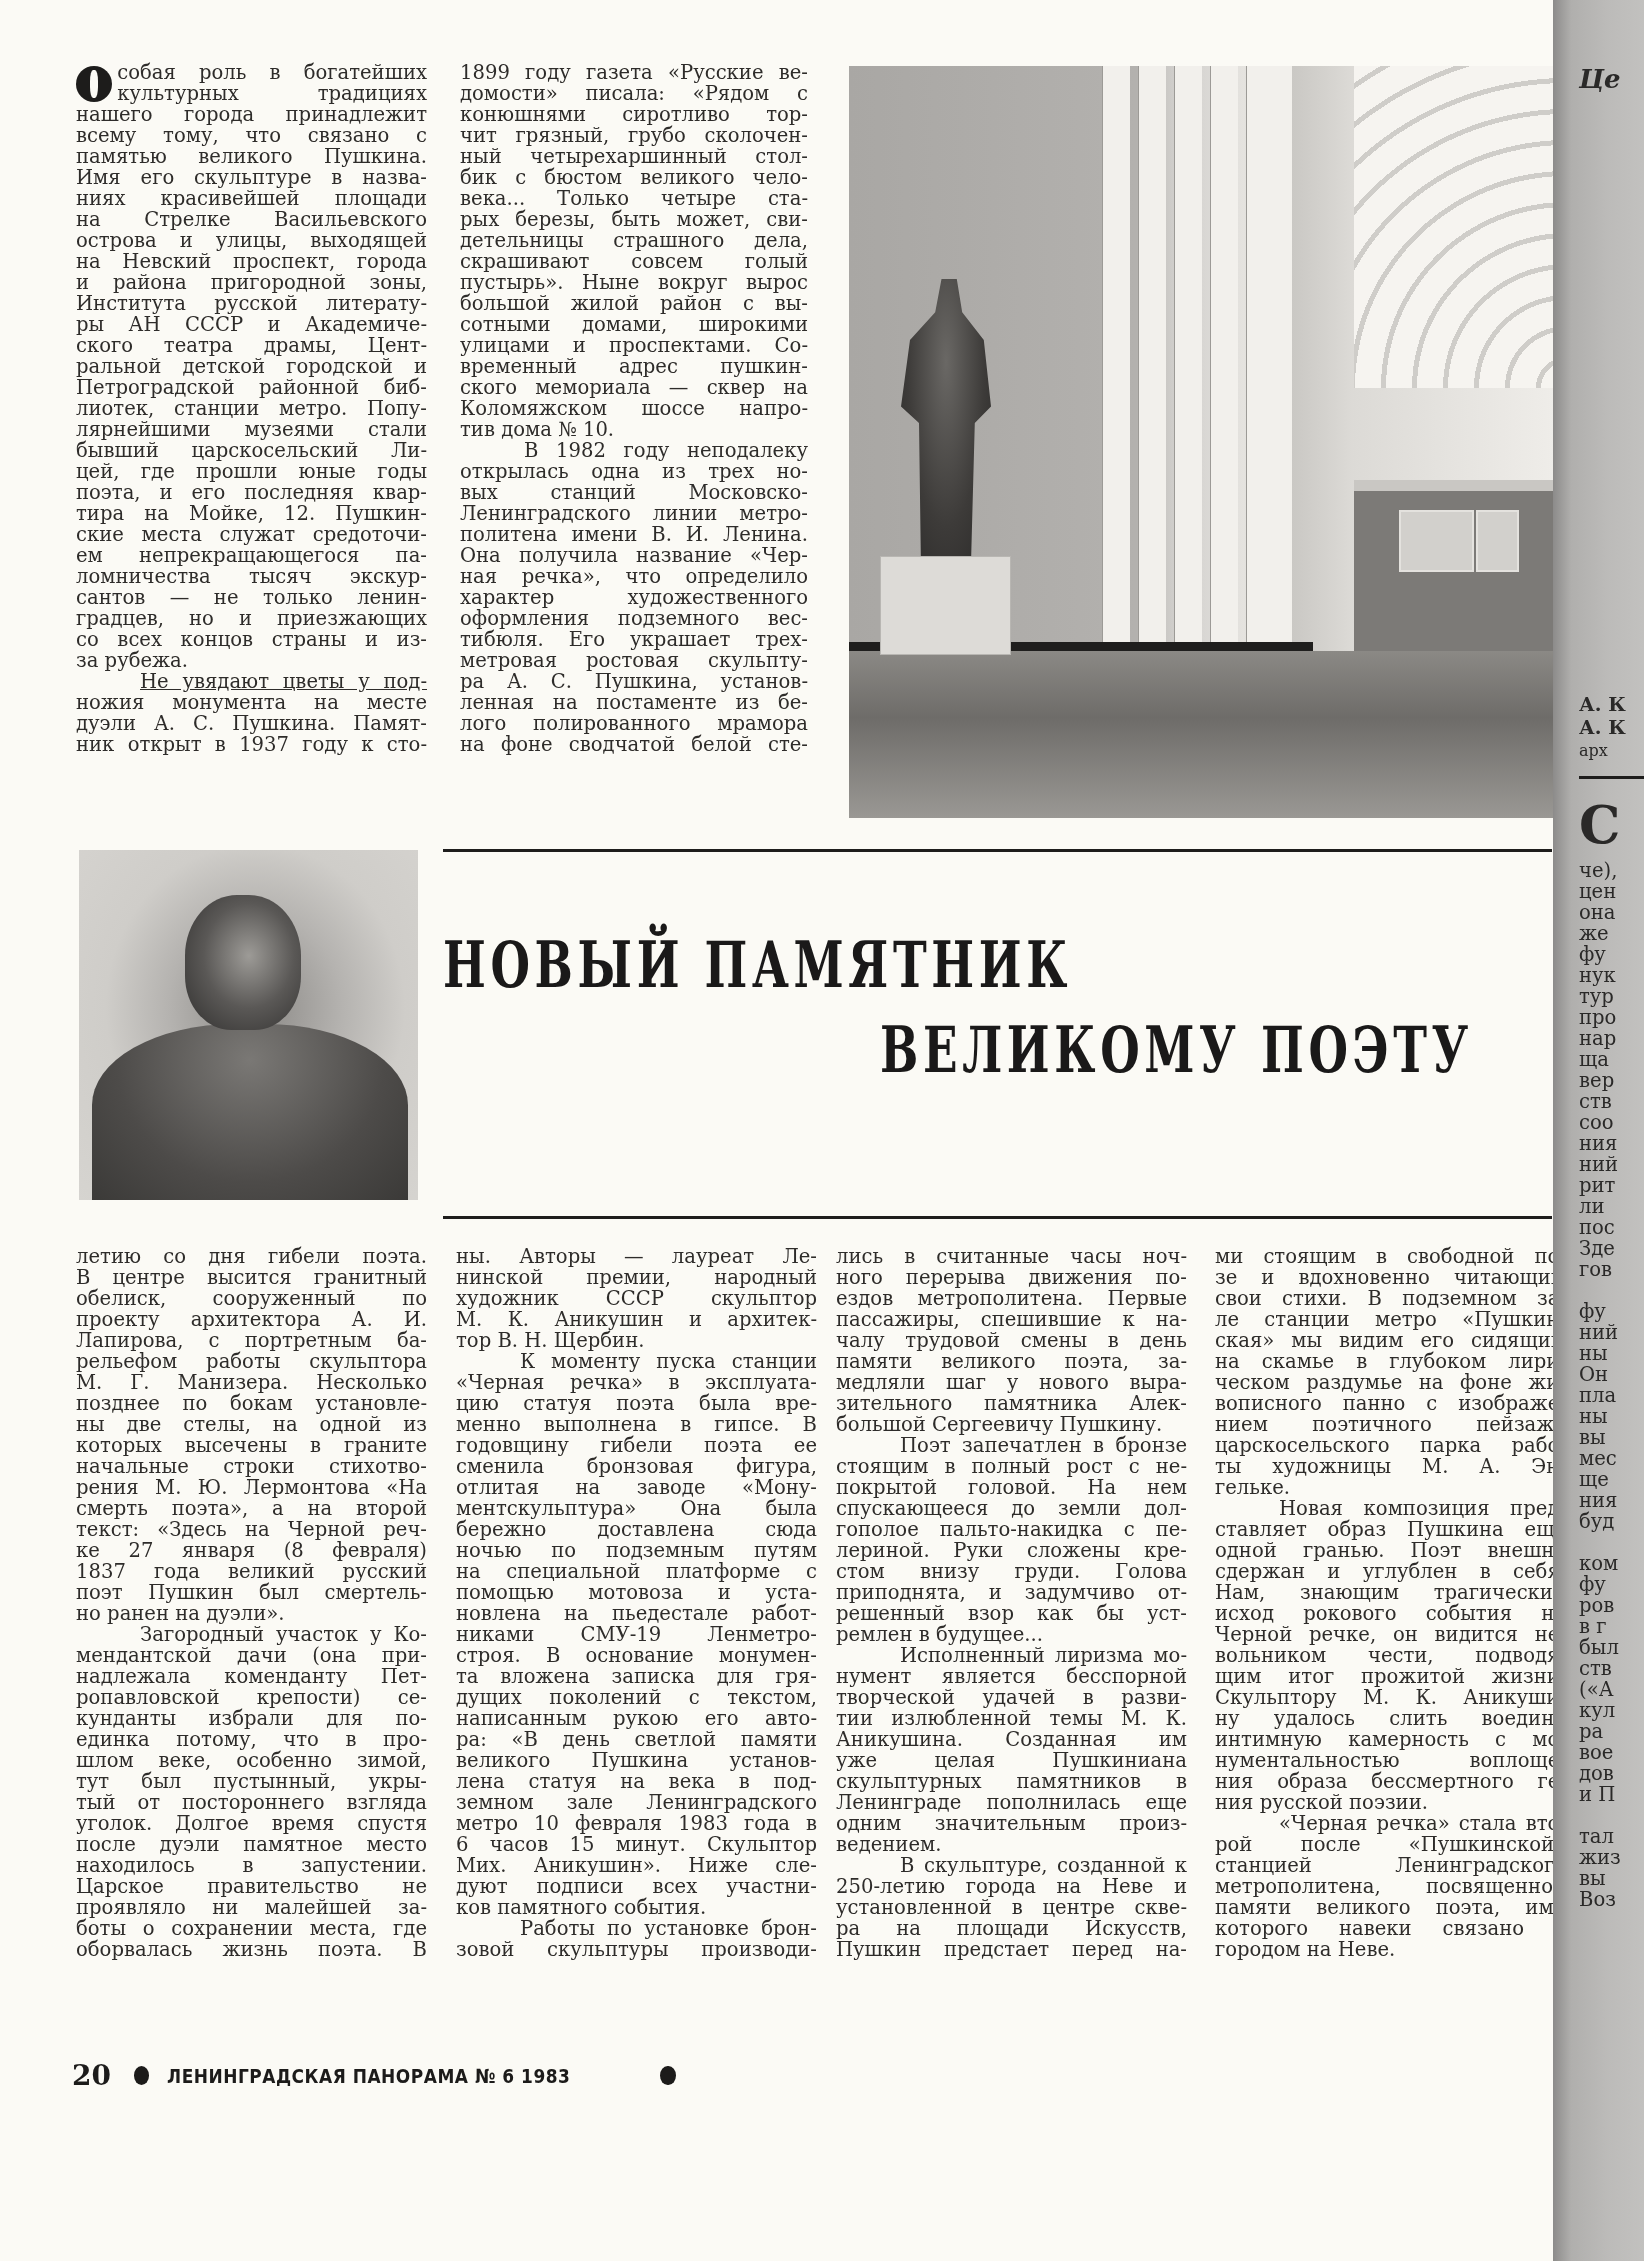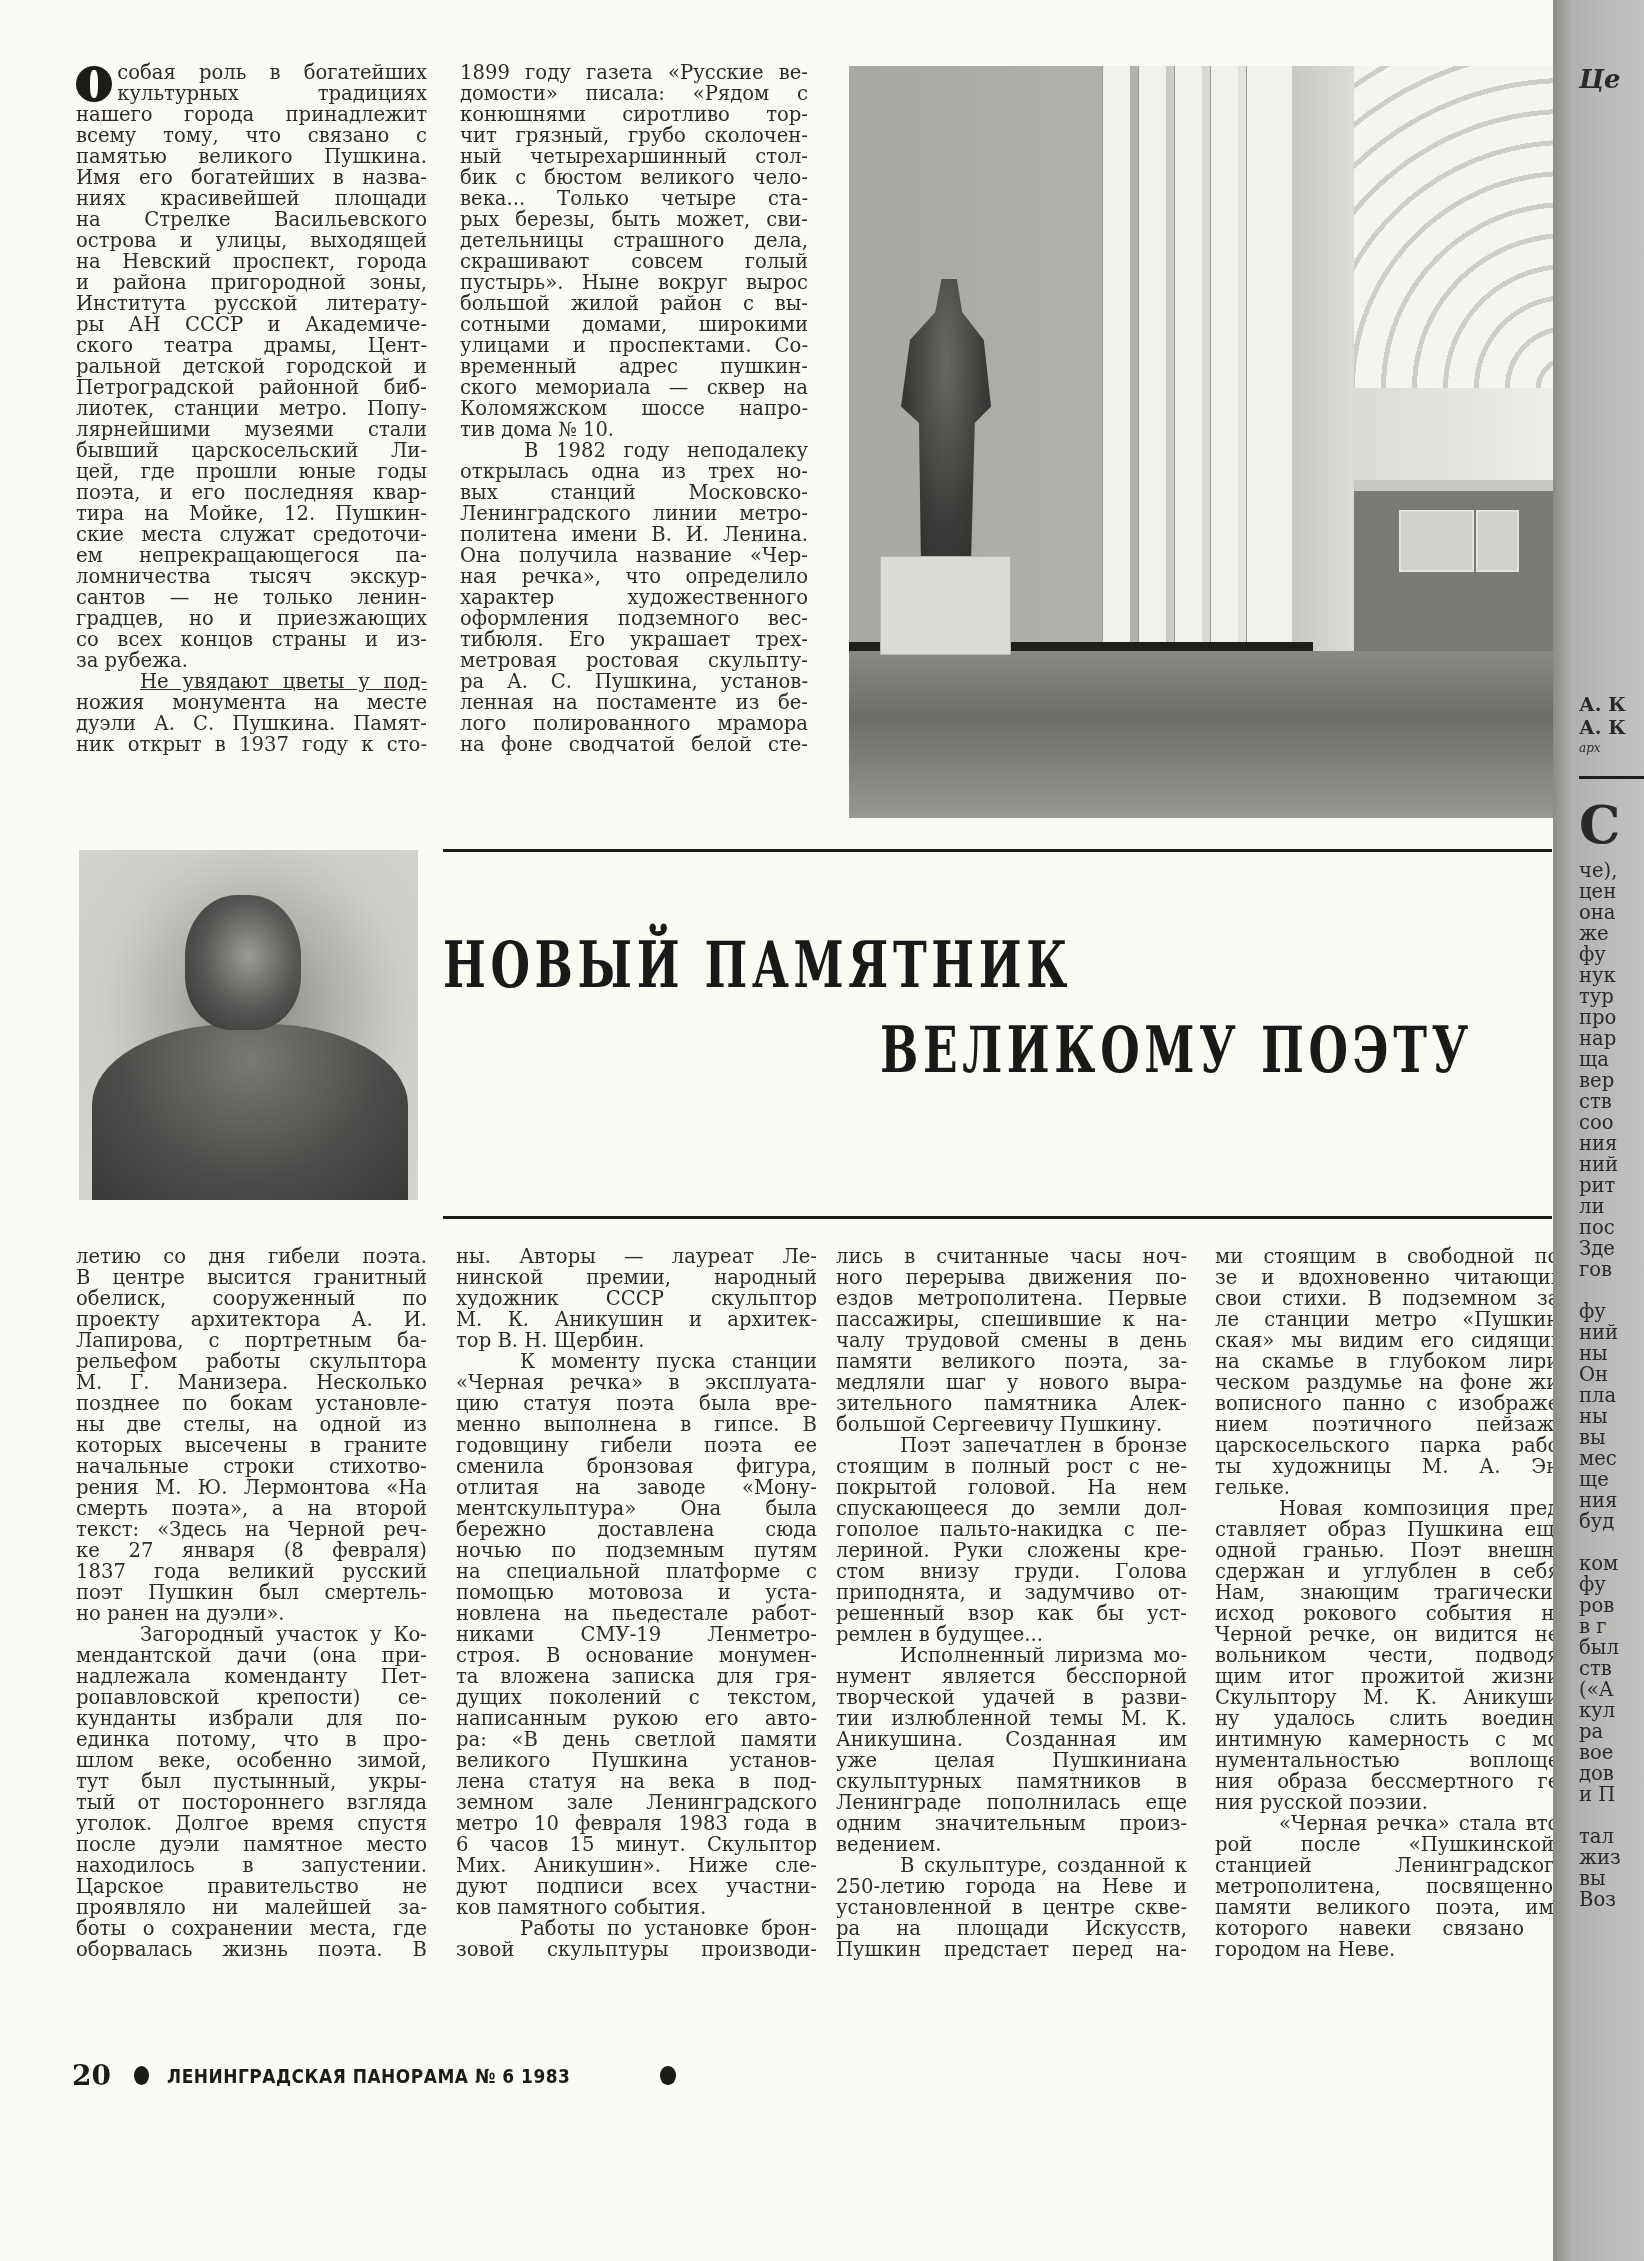--- a/index.html
+++ b/index.html
@@ -88,21 +88,21 @@
 <body>
 
 <div class="col" id="top-col-1" style="left:76px; top:62px; width:351px;">
   <span class="dropcap"></span>
   <div class="lines">
       <span class="line">собая роль в богатейших</span>
       <span class="line">культурных традициях</span>
       <span class="line">нашего города принадлежит</span>
       <span class="line">всему тому, что связано с</span>
       <span class="line">памятью великого Пушкина.</span>
-      <span class="line">Имя его богатейших в назва-</span>
+      <span class="line">Имя его скульптуре в назва-</span>
       <span class="line">ниях красивейшей площади</span>
       <span class="line">на Стрелке Васильевского</span>
       <span class="line">острова и улицы, выходящей</span>
       <span class="line">на Невский проспект, города</span>
       <span class="line">и района пригородной зоны,</span>
       <span class="line">Института русской литерату-</span>
       <span class="line">ры АН СССР и Академиче-</span>
       <span class="line">ского театра драмы, Цент-</span>
       <span class="line">ральной детской городской и</span>
       <span class="line">Петроградской районной биб-</span>
@@ -349,21 +349,21 @@
   <span class="pageno">20</span>
   <span class="dot"></span>
   <span class="mag">ЛЕНИНГРАДСКАЯ ПАНОРАМА № 6 1983</span>
   <span class="dot"></span>
 </div>
 
 <div id="next-page">
   <div class="frag" style="top:64px; font-size:26px; font-style:italic; font-weight:bold;">Це</div>
   <div class="frag" style="top:693px; font-size:19.3px; font-weight:bold;">А. К</div>
   <div class="frag" style="top:716px; font-size:19.3px; font-weight:bold;">А. К</div>
-  <div class="frag" style="top:741px; font-size:12px; font-style:italic;">арх</div>
+  <div class="frag" style="top:741px; font-size:16px; ">арх</div>
   <div class="frag" style="top:776px; width:77px; height:3.2px; background:#1e1d1c;"></div>
   <div class="frag" style="top:799px; font-size:52px; font-weight:bold; line-height:52px;">С</div>
   <div class="col-frag">че),
 цен
 она
 же
 фу
 нук
 тур
 про

